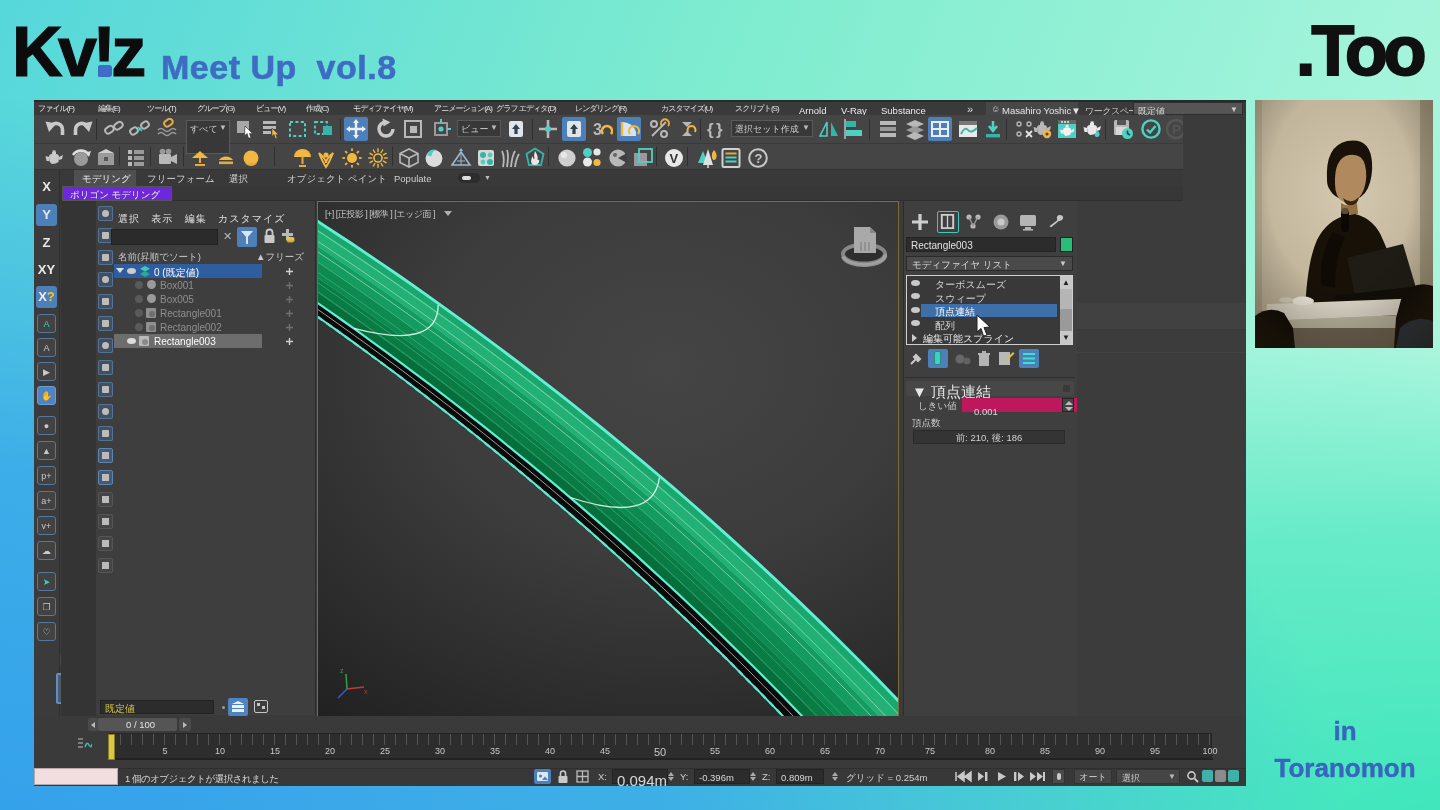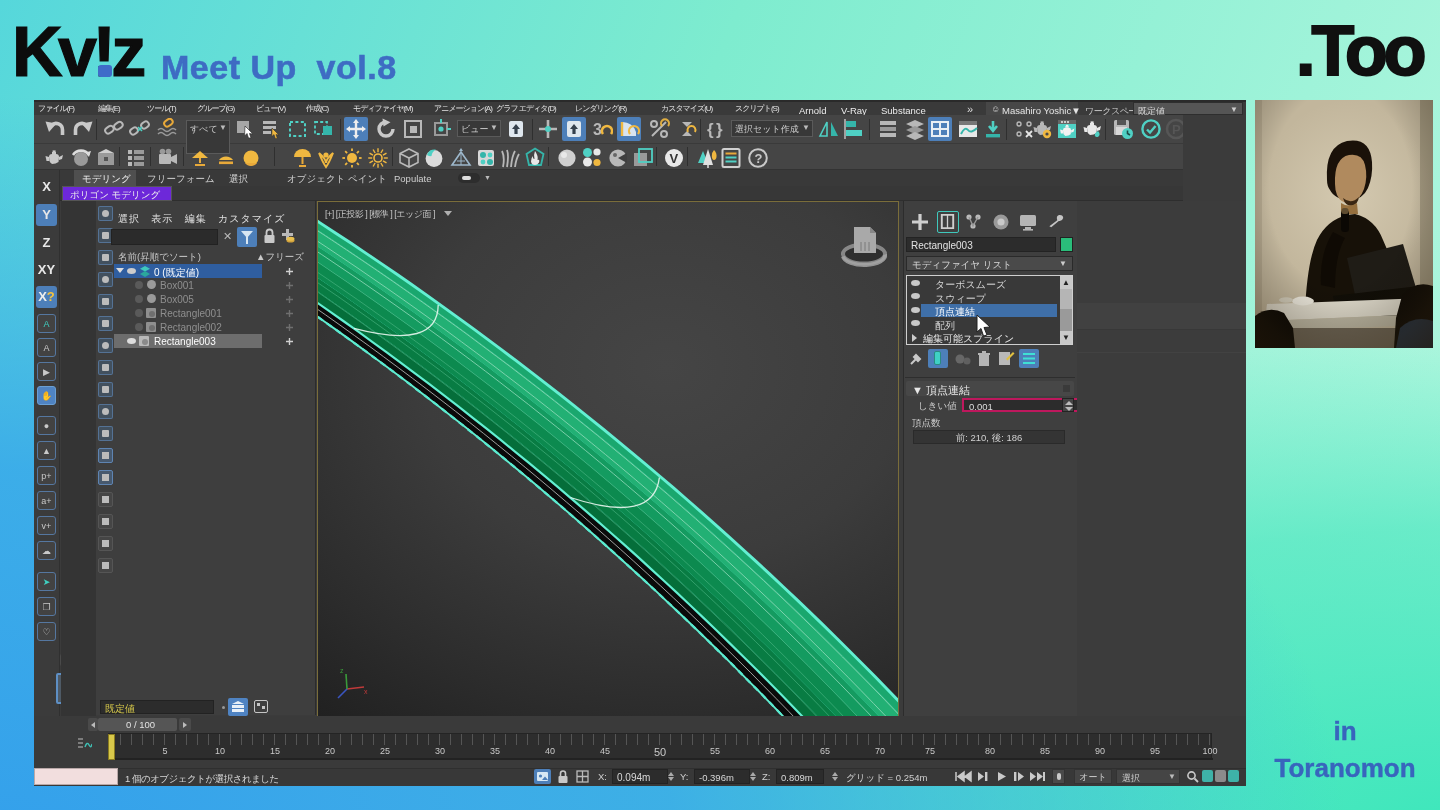--- a/index.html
+++ b/index.html
@@ -797,25 +797,25 @@
       </svg></div>
     <div class="abs" style="left:985px;top:249px;width:20px;height:19px;background:#4d7fb9;border-radius:2px"><svg width="20" height="19">
         <g stroke="#3fe0d4" stroke-width="2">
           <line x1="4" y1="5" x2="16" y2="5"></line>
           <line x1="4" y1="9.5" x2="16" y2="9.5"></line>
           <line x1="4" y1="14" x2="16" y2="14"></line>
         </g>
       </svg></div>
     <div class="abs" style="left:871px;top:277px;width:170px;height:1px;background:#2e2e2e"></div>
     <div class="abs" style="left:872px;top:281px;width:168px;height:15px;background:#474747;border-radius:2px">
-      <span class="abs" style="left:6px;top:2px;font-size:11px;color:#e8e8e8">▼ 頂点連結</span>
+      <span class="abs" style="left:6px;top:2px;font-size:15px;color:#e8e8e8">▼ 頂点連結</span>
       <span class="abs" style="right:4px;top:4px;width:7px;height:7px;background:#3a3a3a"></span>
     </div>
     <div class="abs" style="left:884px;top:300px;font-size:9.5px;color:#cfcfcf">しきい値</div>
-    <div class="abs" style="left:928px;top:298px;width:120px;height:14px;background:#2c2c2c;border:2px solid #be185d">
+    <div class="abs" style="left:928px;top:298px;width:120px;height:14px;background:#2c2c2c;border:7px solid #be185d">
       <span class="abs" style="left:5px;top:1px;font-size:9.5px;color:#ddd">0.001</span>
     </div>
     <div class="abs" style="left:1028px;top:298px;width:12px;height:14px;background:#454545;border:1px solid #232323">
       <div class="abs" style="left:2px;top:2px;width:0;height:0;border-left:4px solid transparent;border-right:4px solid transparent;border-bottom:4px solid #bbb"></div>
       <div class="abs" style="left:2px;top:8px;width:0;height:0;border-left:4px solid transparent;border-right:4px solid transparent;border-top:4px solid #bbb"></div>
     </div>
     <div class="abs" style="left:878px;top:317px;font-size:9.5px;color:#cfcfcf">頂点数</div>
     <div class="abs" style="left:879px;top:330px;width:152px;height:14px;background:#343434;border:1px solid #2a2a2a;text-align:center"><span style="font-size:9.5px;color:#d0d0d0;line-height:14px">前: 210, 後: 186</span></div>
     <div class="abs" style="left:1149px;top:15px;width:63px;height:86px;background:#3b3b3b"></div>
     <div class="abs" style="left:1043px;top:101px;width:169px;height:532px;background:#3c3c3c"></div>
@@ -922,21 +922,21 @@
         <rect x="1.5" y="7" width="9" height="7" rx="1" fill="#c9c9c9"></rect>
         <path d="M3.5 7 L3.5 4.5 A2.5 2.5 0 0 1 8.5 4.5 L8.5 7" fill="none" stroke="#c9c9c9" stroke-width="1.6"></path>
       </svg></div>
     <div class="abs" style="left:541px;top:669px;width:15px;height:15px"><svg width="15" height="15">
         <rect x="2" y="2" width="11" height="11" fill="none" stroke="#bbb" stroke-width="1.3"></rect>
         <path d="M2 7.5 L13 7.5 M7.5 2 L7.5 13" stroke="#bbb" stroke-width="1.3"></path>
       </svg></div>
     <div class="abs" style="left:564px;top:669px;width:78px;height:15px">
       <span class="abs" style="left:0;top:2px;font-size:9.5px;color:#cfcfcf">X:</span>
       <div class="abs" style="left:14px;top:0;width:56px;height:15px;background:#2c2c2c;border:1px solid #232323">
-        <span class="abs" style="left:4px;top:1.5px;font-size:10px;color:#d8d8d8">0.094m</span>
+        <span class="abs" style="left:4px;top:1.5px;font-size:15px;color:#d8d8d8">0.094m</span>
       </div>
       <div class="abs" style="right:2px;top:3px;width:0;height:0;border-left:3px solid transparent;border-right:3px solid transparent;border-bottom:4px solid #aaa"></div>
       <div class="abs" style="right:2px;top:8px;width:0;height:0;border-left:3px solid transparent;border-right:3px solid transparent;border-top:4px solid #aaa"></div>
     </div>
     <div class="abs" style="left:646px;top:669px;width:78px;height:15px">
       <span class="abs" style="left:0;top:2px;font-size:9.5px;color:#cfcfcf">Y:</span>
       <div class="abs" style="left:14px;top:0;width:56px;height:15px;background:#2c2c2c;border:1px solid #232323">
         <span class="abs" style="left:4px;top:1.5px;font-size:9.5px;color:#d8d8d8">-0.396m</span>
       </div>
       <div class="abs" style="right:2px;top:3px;width:0;height:0;border-left:3px solid transparent;border-right:3px solid transparent;border-bottom:4px solid #aaa"></div>

